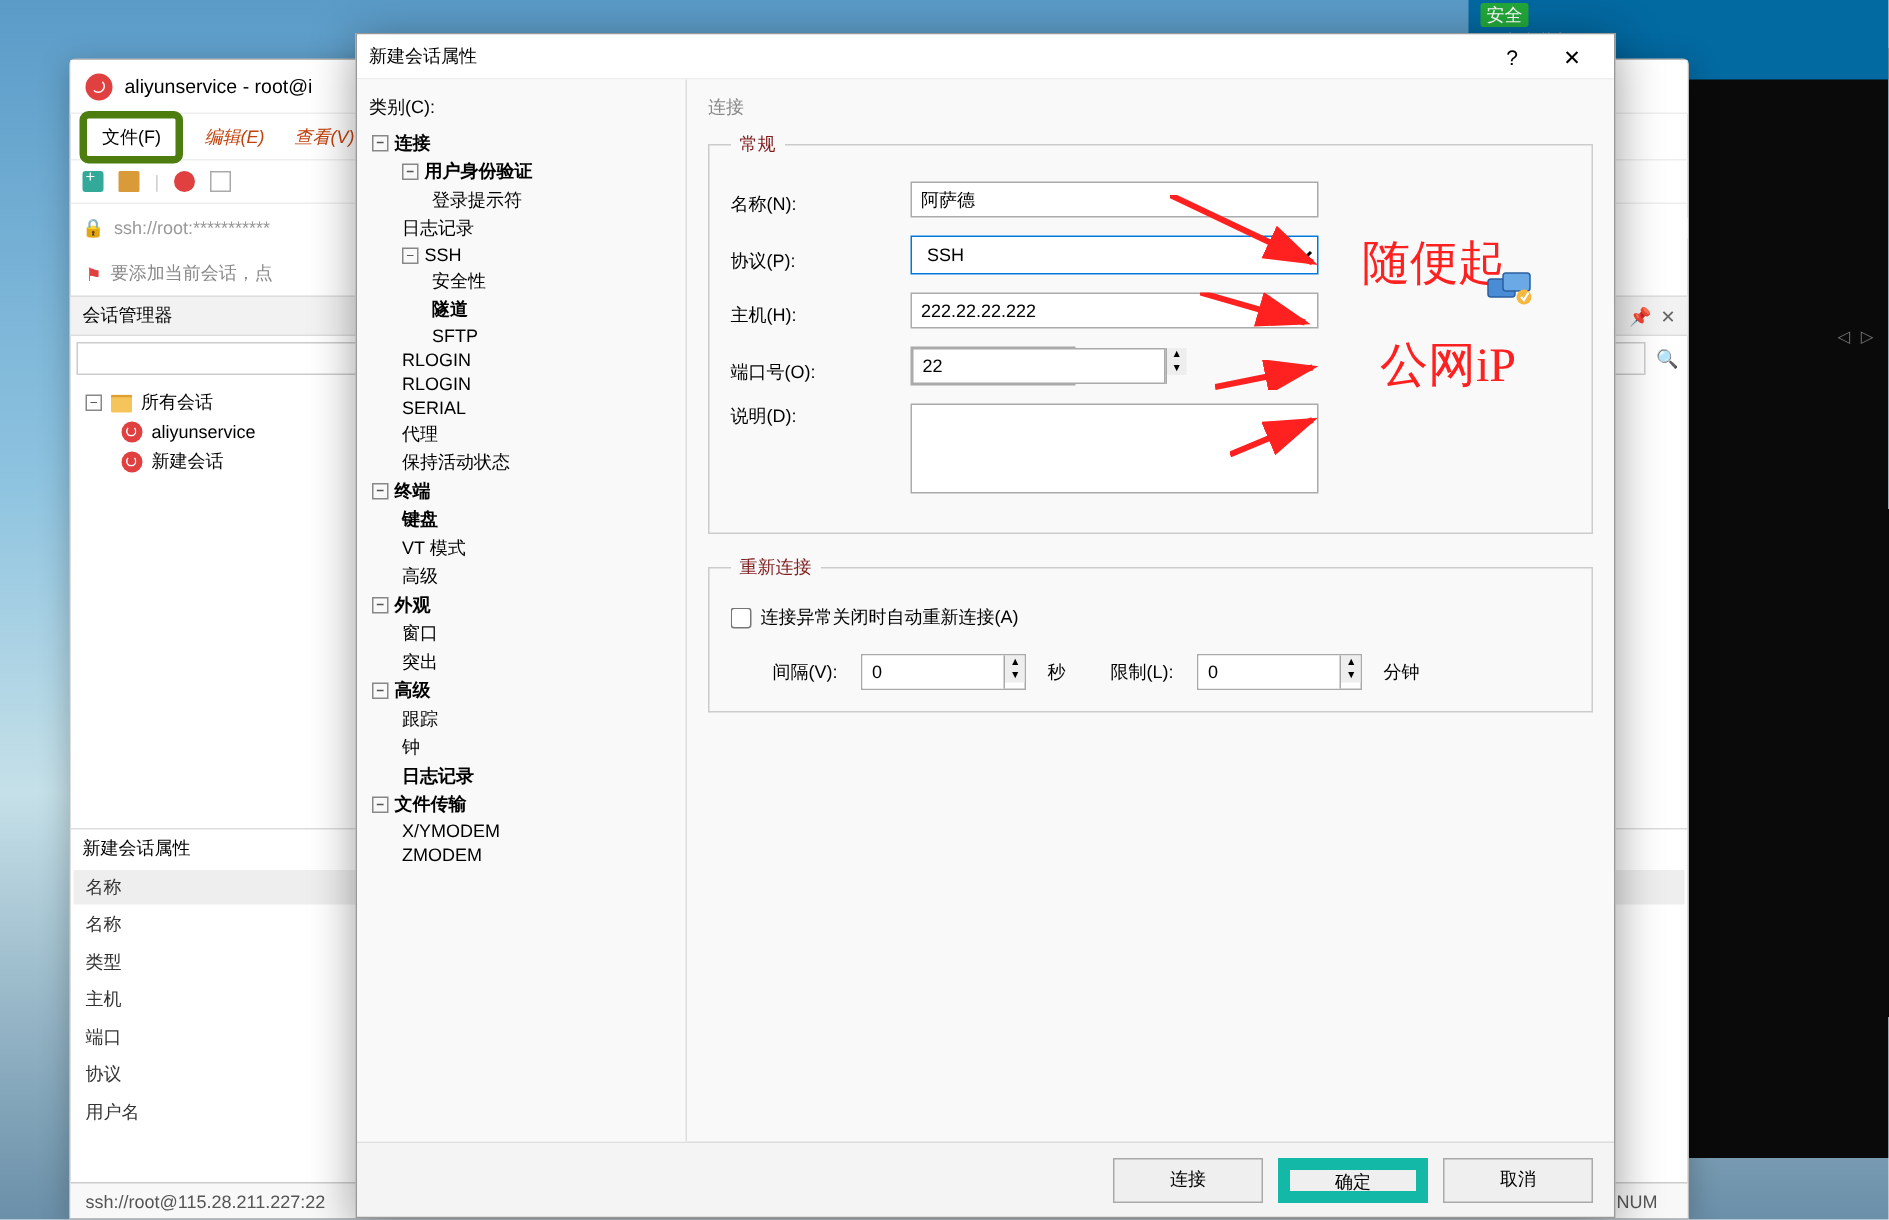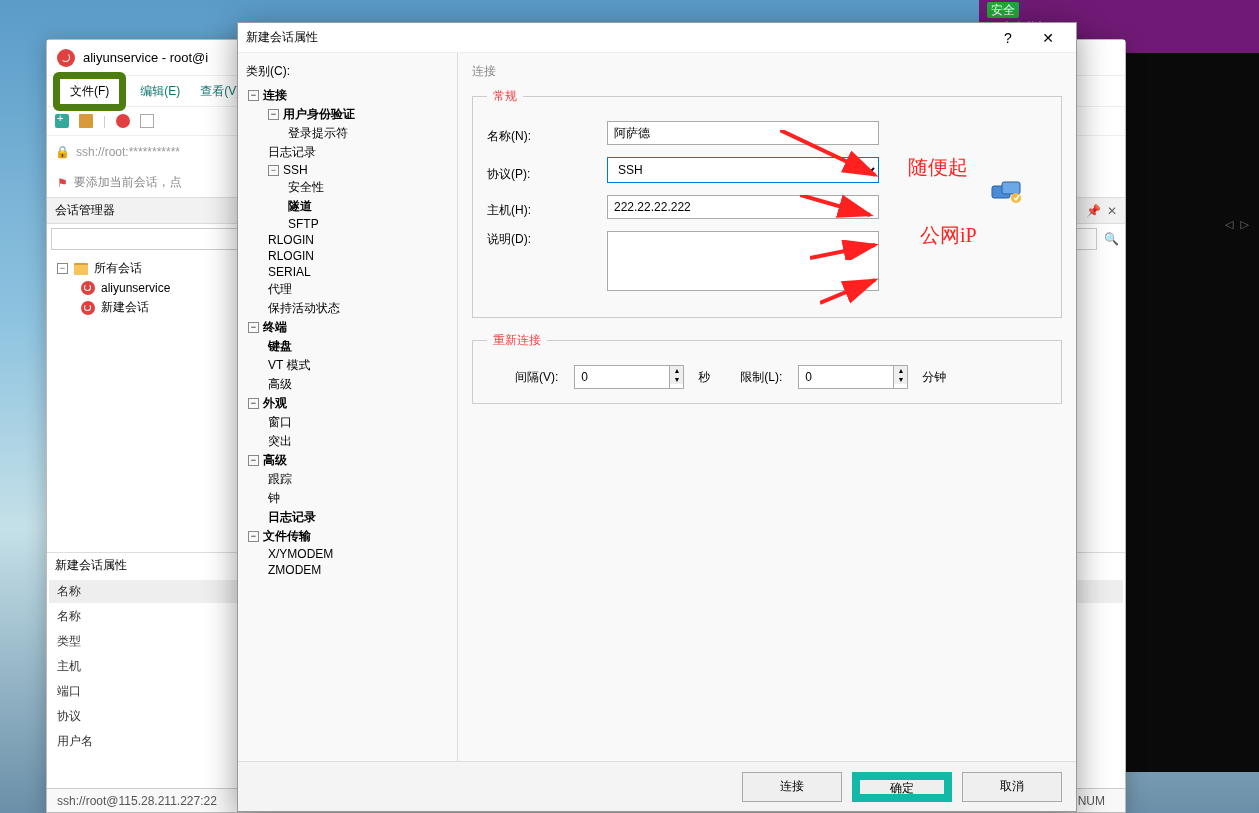--- a/index.html
+++ b/index.html
@@ -1,32 +1,32 @@
 <!DOCTYPE html>
 <html><head>
 <meta charset="utf-8">
 <style>
 * { box-sizing: border-box; margin: 0; padding: 0; font-family: "Microsoft YaHei", "Segoe UI", sans-serif; font-size: 12px; }
 body { width: 1259px; height: 813px; background: linear-gradient(180deg, #5a9bc8 0%, #8fc4e0 40%, #c5e0e8 65%, #6a8fa8 100%); overflow: hidden; position: relative; }
 
 
-.desktop-top { position: absolute; top: 0; right: 0; width: 280px; color: #ddd; background: #701a75; padding: 2px 8px; font-size: 11px; }
+.desktop-top { position: absolute; top: 0; right: 0; width: 280px; color: #ddd; background: #0369a1; padding: 2px 8px; font-size: 11px; }
 .disk-label { display: block; }
 .disk-stats { font-size: 11px; }
 
 
 .main-window { position: absolute; top: 39px; left: 46px; width: 1080px; height: 774px; background: #fff; border: 1px solid #bbb; border-radius: 4px 4px 0 0; box-shadow: 0 4px 20px rgba(0,0,0,0.25); }
 .titlebar { height: 36px; display: flex; align-items: center; padding: 0 10px; background: #fff; border-bottom: 1px solid #eee; }
 .title-icon { width: 18px; height: 18px; border-radius: 50%; background: #e04040; margin-right: 8px; position: relative; }
 .title-icon::after { content:''; position:absolute; left:4px; top:4px; width:7px; height:7px; border:1.5px solid #fff; border-top-color:transparent; border-left-color:transparent; border-radius:50%; }
 .title-text { color: #000000; font-size: 13px; }
 
 .menubar { height: 30px; display: flex; align-items: center; padding-left: 6px; }
-.file-highlight { border: 7px solid #4d7c0f; border-radius: 6px; padding: 4px 10px; margin-right: 4px; }
-.menu-item { padding: 4px 10px; color: #0f766e; }
+.file-highlight { border: 5px solid #4d7c0f; border-radius: 6px; padding: 4px 10px; margin-right: 4px; }
+.menu-item { padding: 4px 10px; color: #c2410c; font-style: italic; }
 
 .toolbar { height: 30px; display: flex; align-items: center; padding-left: 8px; border-top:1px solid #eee; border-bottom:1px solid #eee; gap:10px;}
 .tb-icon { width:14px; height:14px; display:inline-block; }
 .ico-new { background:#3a9; border-radius:2px; position:relative; }
 .ico-new::after{content:'+'; color:#fff; position:absolute; left:2px; top:-2px; font-size:11px;}
 .ico-open { background:#d99a3a; border-radius:1px; }
 .ico-red { background:#e04040; border-radius:50%; }
 
 .addressbar { height: 32px; display: flex; align-items: center; padding-left: 8px; }
 .addressbar .lock { color:#aaa; margin-right:6px; }
@@ -77,21 +77,21 @@
 .cat-row.l1 { padding-left: 2px; font-weight:bold; }
 .cat-row.l2 { padding-left: 22px; font-weight:bold; }
 .cat-row.l3 { padding-left: 42px; font-weight:normal; }
 .cat-row.l2.plain { font-weight: normal; }
 .cat-row.bold { font-weight: bold; }
 .cat-row .exp2 { width:11px; height:11px; border:1px solid #888; text-align:center; line-height:9px; font-size:9px; color:#555; flex-shrink:0;}
 
 .dlg-right { flex:1; padding: 10px 14px; overflow-y:auto;}
 .section-title { color:#888; margin-bottom:8px; }
 fieldset { border:1px solid #ccc; padding: 16px 14px 14px; margin-bottom: 14px; position:relative;}
-legend { padding: 0 6px; color:#ef4444; }
+legend { padding: 0 6px; color:#7f1d1d; }
 .form-row { display:flex; align-items:flex-end; margin-bottom:12px; }
 .form-row label { width: 120px; }
 .form-row input[type=text], .form-row select, .form-row textarea, .spin-wrap {
   border:1px solid #aaa; padding:4px 6px; background:#fff;
 }
 .form-row input[type=text] { width: 272px; }
 .form-row select { width: 272px; height:26px; border:1px solid #0078d7; background:#fff;}
 .spin-wrap { display:flex; align-items:stretch; width:110px; padding:0; }
 .spin-wrap input { border:none; outline:none; flex:1; padding:4px 6px; width:60px;}
 .spin-btns { display:flex; flex-direction:column; border-left:1px solid #aaa; }
@@ -101,21 +101,21 @@
 .checkbox input { width:14px; height:14px; }
 .inline-row { display:flex; align-items:center; gap: 10px; }
 .inline-row label.sm { width:auto; margin-right:6px;}
 .inline-row .unit { margin: 0 20px 0 4px; }
 
 .dlg-footer { height:50px; border-top:1px solid #ddd; display:flex; align-items:center; justify-content:flex-end; gap:10px; padding: 0 14px; background:#f4f4f4;}
 .btn { min-width:100px; height:30px; border:1px solid #aaa; background:#efefef; }
 .btn.primary { border:8px solid #14b8a6; }
 
 
-.annot-text { position:absolute; color:#ff2020; font-size:20px; font-family: "SimSun", serif; z-index:100; }
+.annot-text { position:absolute; color:#ff2020; font-size:32px; font-family: "SimSun", serif; z-index:100; }
 .arrow { position:absolute; z-index:60; }
 
 
 .dark-panel { position:absolute; top:32px; right:0; width:175px; height:740px; background:#0a0a0a; z-index:-1;}
 .nav-arrows { position: absolute; top: 218px; right: 8px; color:#777; font-size:11px; letter-spacing:2px;}
 
 </style>
 </head>
 <body>
 
@@ -305,28 +305,42 @@
           <input type="text" value="阿萨德" style="">
         </div>
         <div class="form-row">
           <label>协议(P):</label>
           <select><option>SSH</option></select>
         </div>
         <div class="form-row">
           <label>主机(H):</label>
           <input type="text" value="222.22.22.222" style="">
         </div>
+        <div class="form-row">
+          <label>端口号(O):</label>
+          <div class="spin-wrap">
+            <input type="text" value="22" style="">
+            <div class="spin-btns">
+                <div>▲</div>
+                <div>▼</div>
+              </div>
+          </div>
+        </div>
         <div class="form-row" style="align-items:flex-start">
           <label>说明(D):</label>
           <textarea style=""></textarea>
         </div>
       </fieldset>
 
       <fieldset>
         <legend>重新连接</legend>
+        <div class="checkbox" style="margin-bottom:16px">
+          <input type="checkbox" style="">
+          <span>连接异常关闭时自动重新连接(A)</span>
+        </div>
         <div class="inline-row">
           <label class="sm" style="margin-left:28px;">间隔(V):</label>
           <div class="spin-wrap">
             <input type="text" value="0" style="">
             <div class="spin-btns">
                 <div>▲</div>
                 <div>▼</div>
               </div>
           </div>
           <span class="unit">秒</span>

